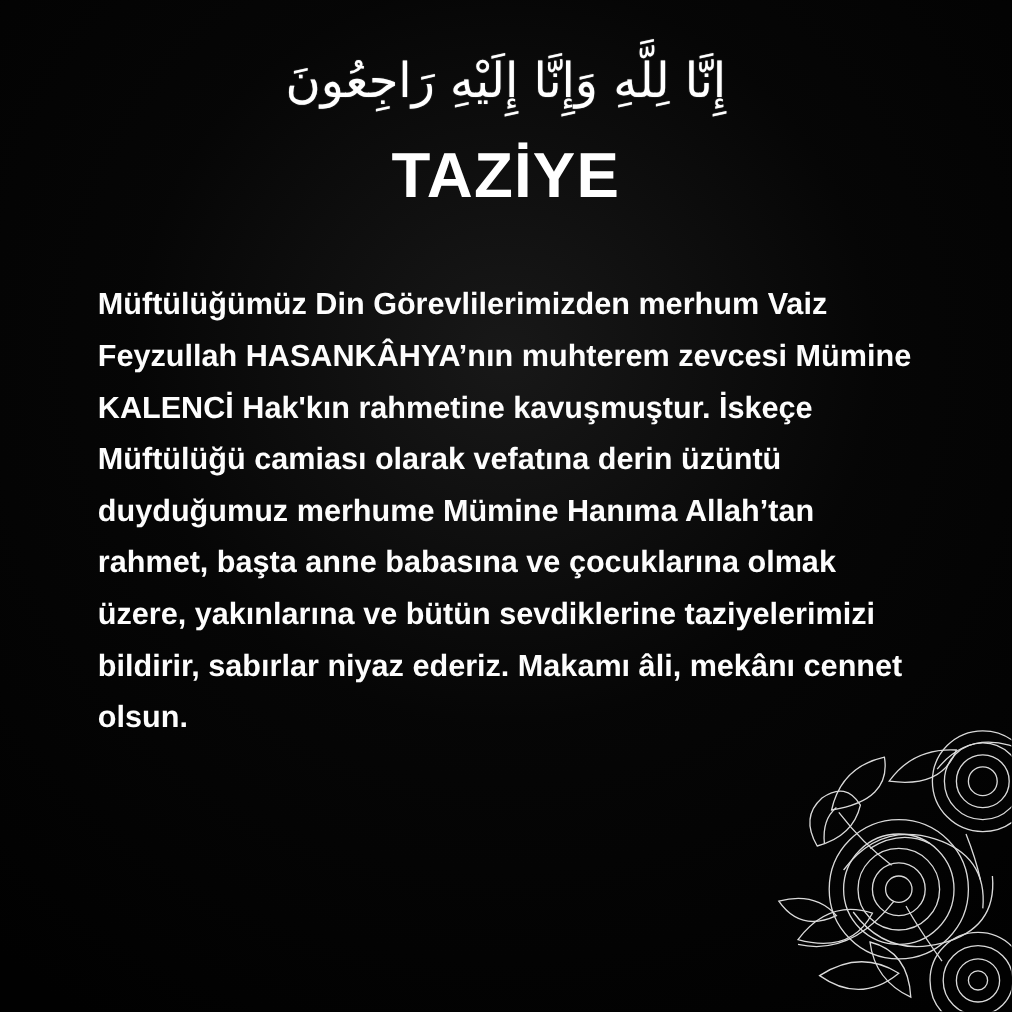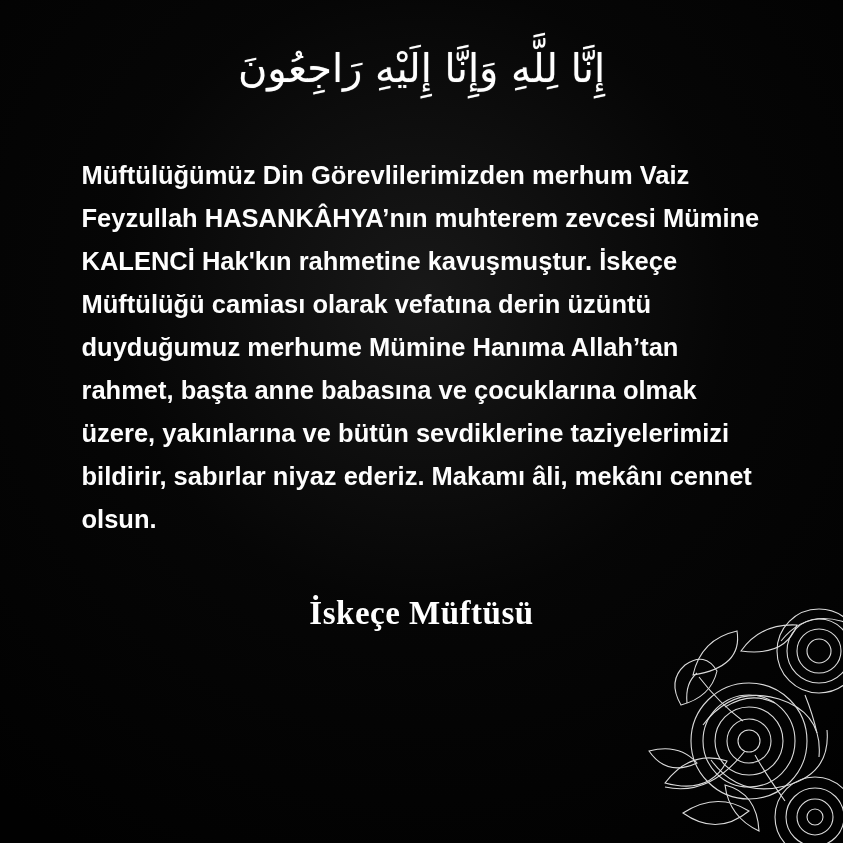--- a/index.html
+++ b/index.html
@@ -89,25 +89,25 @@
 </style>
 </head>
 <body>
 
 <div class="card">
 
   <div class="content">
 
     <div class="basmala">إِنَّا لِلَّهِ وَإِنَّا إِلَيْهِ رَاجِعُونَ</div>
 
+    <div class="title">TAZİYE</div>
 
     <div class="body-text">Müftülüğümüz Din Görevlilerimizden merhum Vaiz Feyzullah HASANKÂHYA’nın muhterem zevcesi Mümine KALENCİ Hak'kın rahmetine kavuşmuştur. İskeçe Müftülüğü camiası olarak vefatına derin üzüntü duyduğumuz merhume Mümine Hanıma Allah’tan rahmet, başta anne babasına ve çocuklarına olmak üzere, yakınlarına ve bütün sevdiklerine taziyelerimizi bildirir, sabırlar niyaz ederiz. Makamı âli, mekânı cennet olsun.</div>
 
     <div class="signature">
-      <div class="sig-role">İskeçe Müftüsü</div>
     </div>
 
   </div>
 
   <svg class="roses" viewBox="0 0 300 300">
     <g fill="none" stroke="#ffffff" stroke-width="1.1" opacity="0.9">
 
       <circle cx="196" cy="186" r="58"></circle>
       <circle cx="196" cy="186" r="46"></circle>
       <circle cx="196" cy="186" r="34"></circle>

